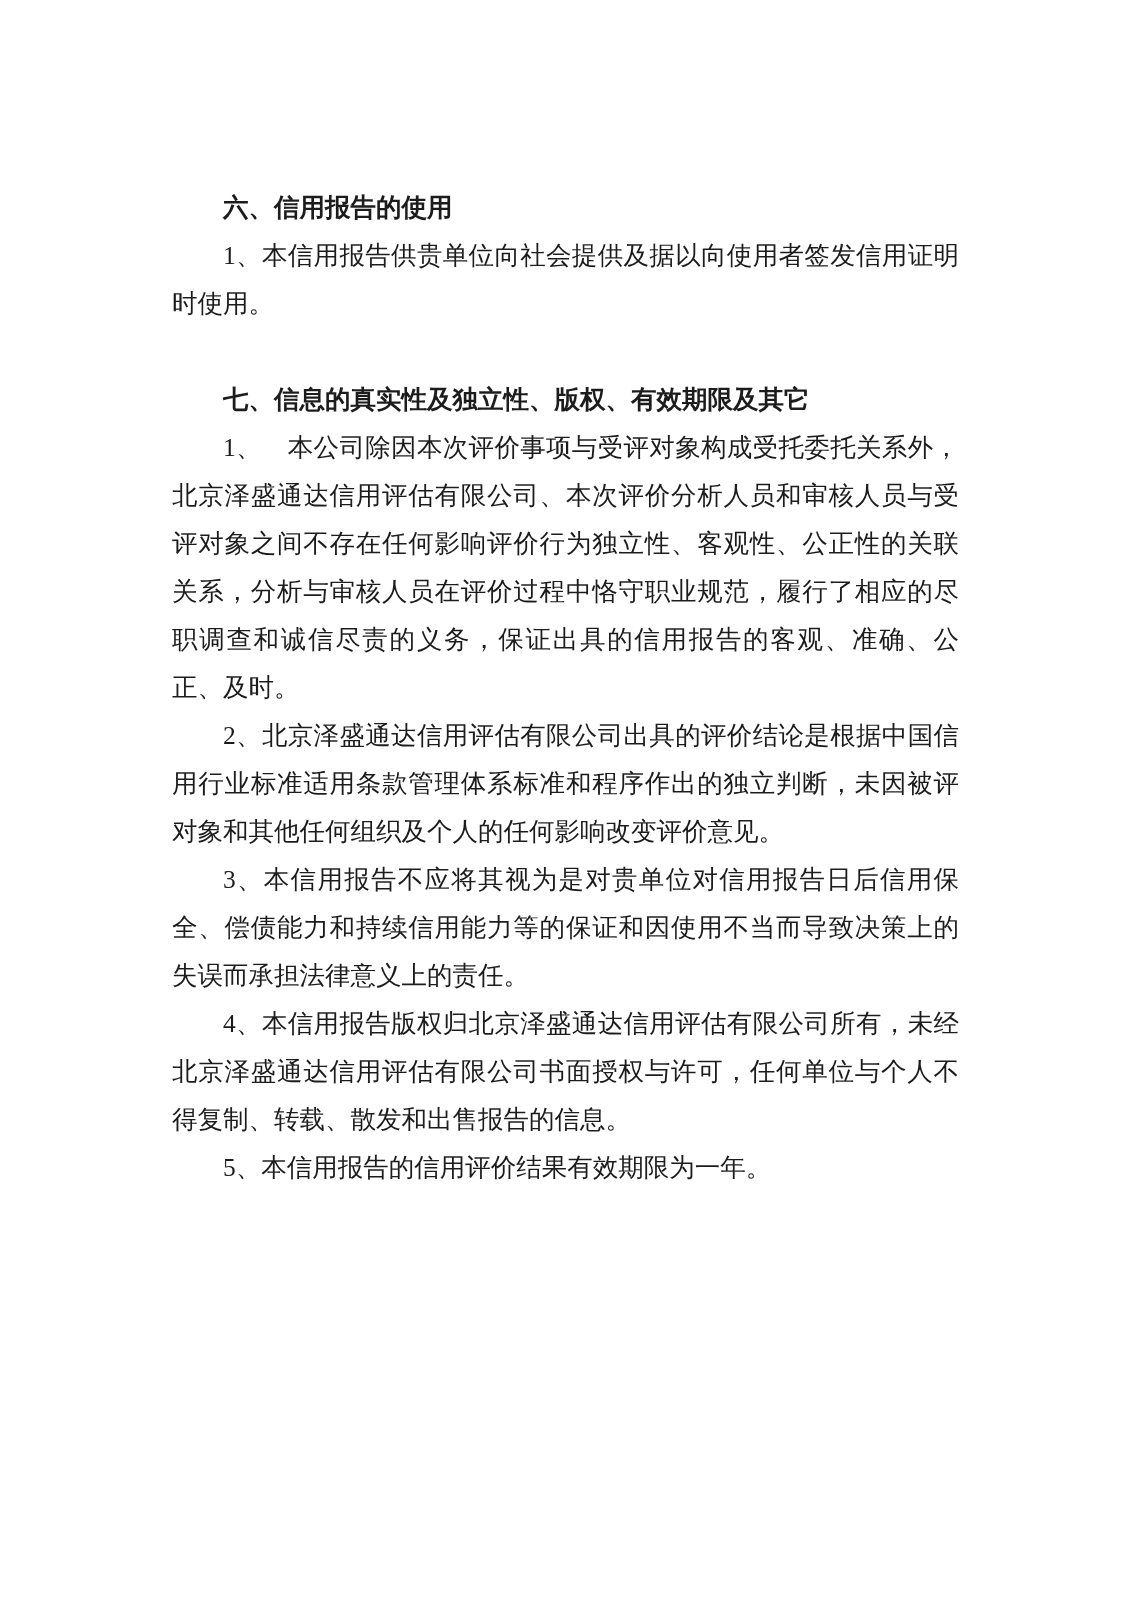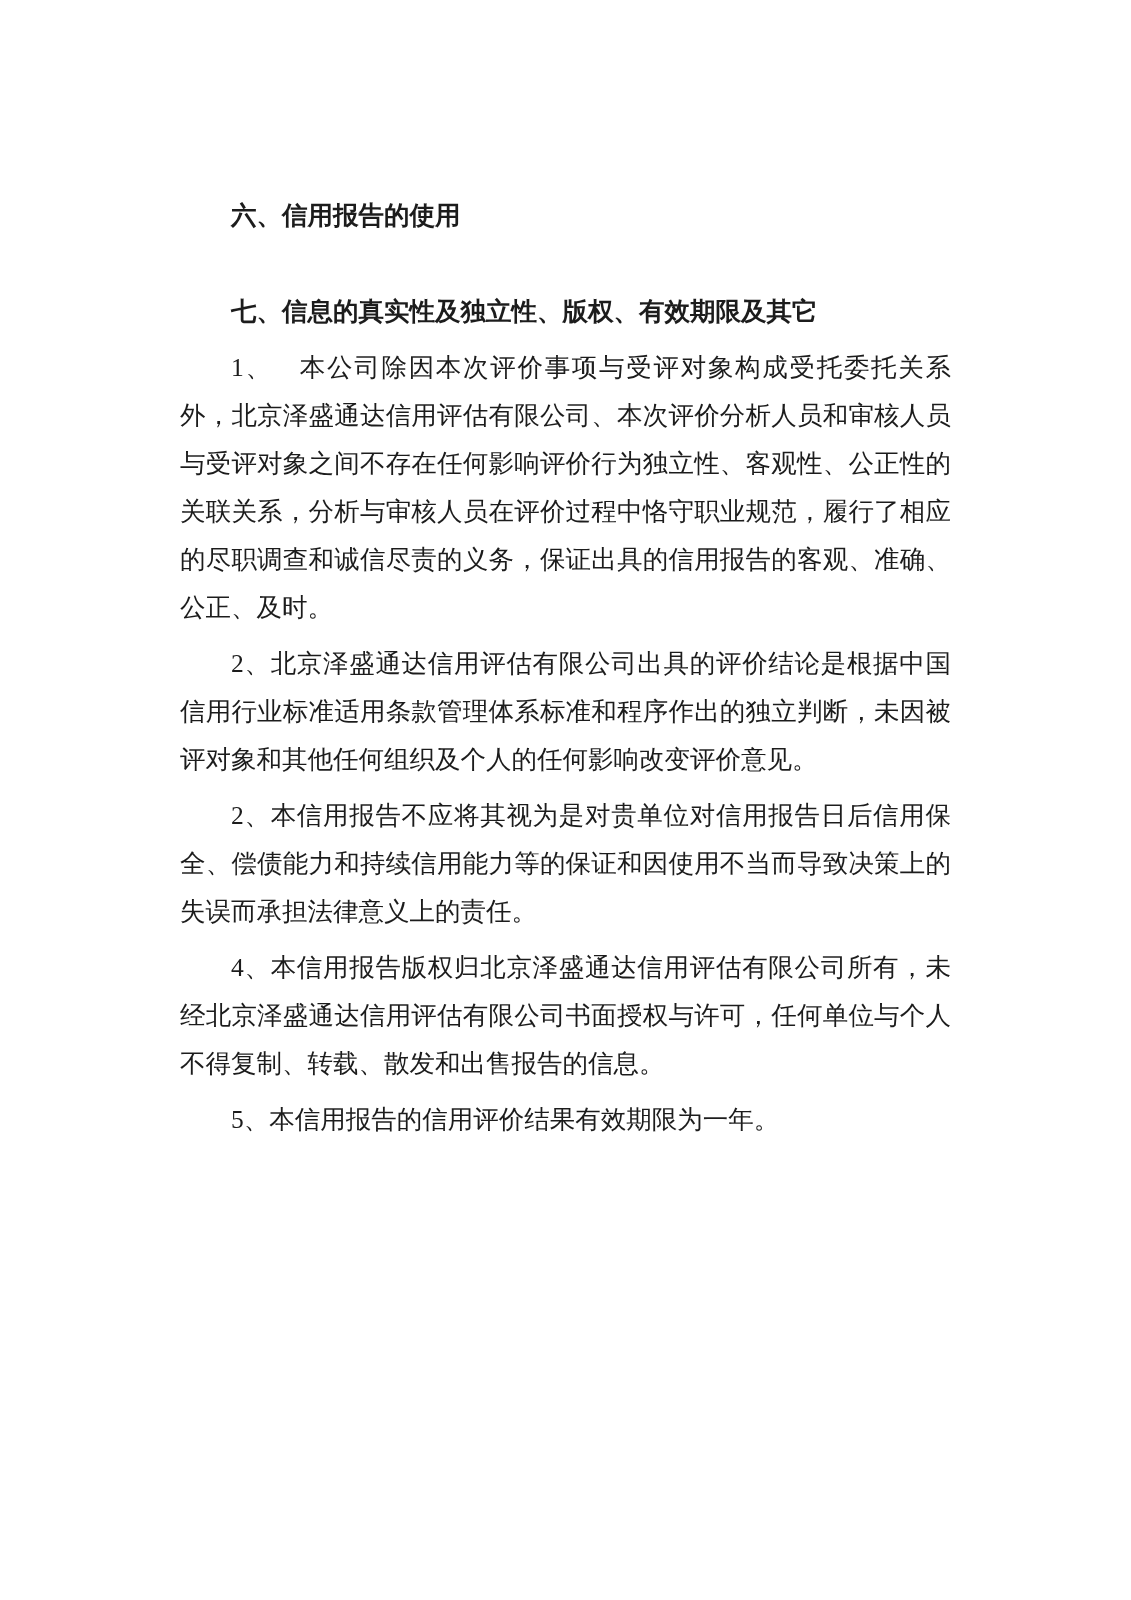--- a/index.html
+++ b/index.html
@@ -20,21 +20,21 @@
     }
     .content {
       position: absolute;
       left: 172px;
       top: 184px;
       width: 787px;
       font-family: "Liberation Serif", "DejaVu Serif", serif;
       color: #1c1c1c;
     }
     .heading, .para {
-      margin: 8px;
+      margin: 0;
       padding: 0;
       font-size: 25.5px;
       line-height: 48px;
       text-align: justify;
       text-indent: 51px;
       letter-spacing: 0;
     }
     .heading {
       font-weight: bold;
     }
@@ -43,25 +43,26 @@
     }
   </style>
 </head>
 <body>
 
 <div class="page">
   <div class="content">
 
     <section>
       <h2 class="heading">六、信用报告的使用</h2>
+      <p class="para">1、本信用报告供贵单位向社会提供及据以向使用者签发信用证明时使用。</p>
     </section>
 
     <section class="section-gap">
       <h2 class="heading">七、信息的真实性及独立性、版权、有效期限及其它</h2>
       <p class="para">1、　本公司除因本次评价事项与受评对象构成受托委托关系外，北京泽盛通达信用评估有限公司、本次评价分析人员和审核人员与受评对象之间不存在任何影响评价行为独立性、客观性、公正性的关联关系，分析与审核人员在评价过程中恪守职业规范，履行了相应的尽职调查和诚信尽责的义务，保证出具的信用报告的客观、准确、公正、及时。</p>
       <p class="para">2、北京泽盛通达信用评估有限公司出具的评价结论是根据中国信用行业标准适用条款管理体系标准和程序作出的独立判断，未因被评对象和其他任何组织及个人的任何影响改变评价意见。</p>
-      <p class="para">2、本信用报告不应将其视为是对贵单位对信用报告日后信用保全、偿债能力和持续信用能力等的保证和因使用不当而导致决策上的失误而承担法律意义上的责任。</p>
+      <p class="para">3、本信用报告不应将其视为是对贵单位对信用报告日后信用保全、偿债能力和持续信用能力等的保证和因使用不当而导致决策上的失误而承担法律意义上的责任。</p>
       <p class="para">4、本信用报告版权归北京泽盛通达信用评估有限公司所有，未经北京泽盛通达信用评估有限公司书面授权与许可，任何单位与个人不得复制、转载、散发和出售报告的信息。</p>
       <p class="para">5、本信用报告的信用评价结果有效期限为一年。</p>
     </section>
 
   </div>
 </div>
 
 </body></html>

